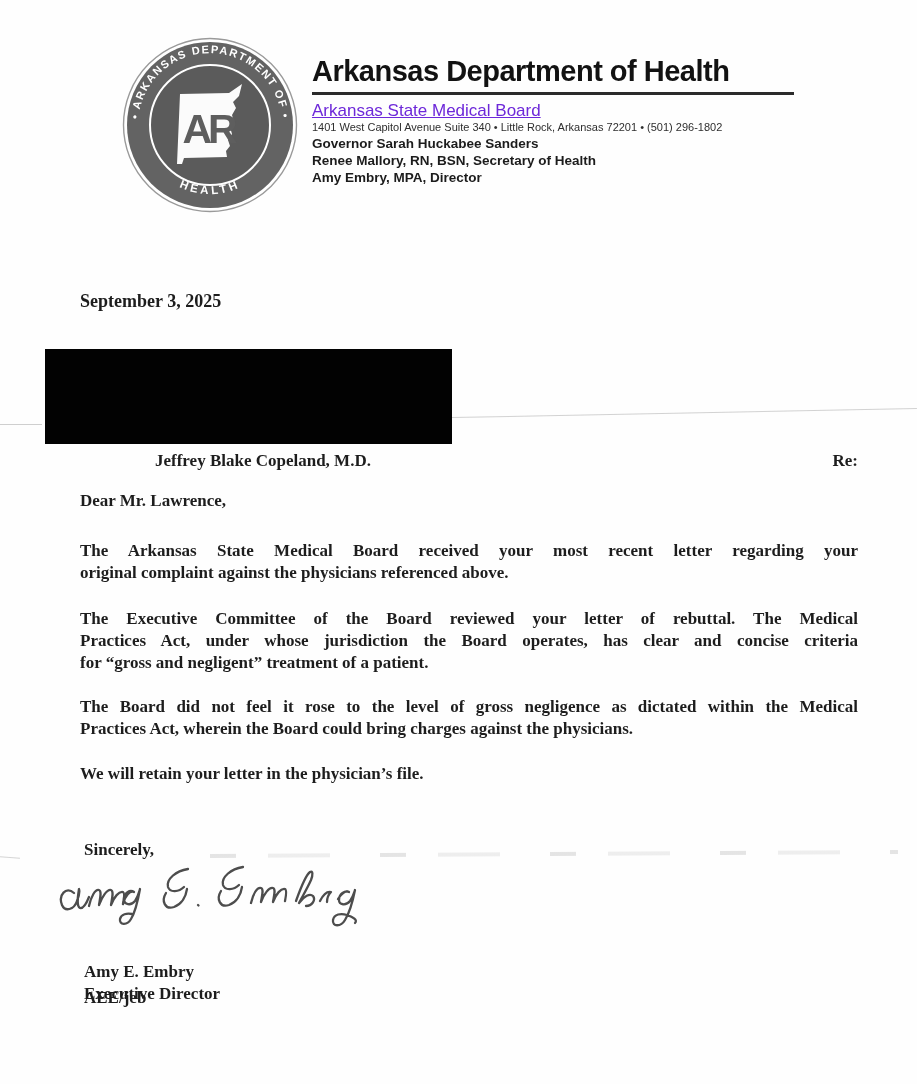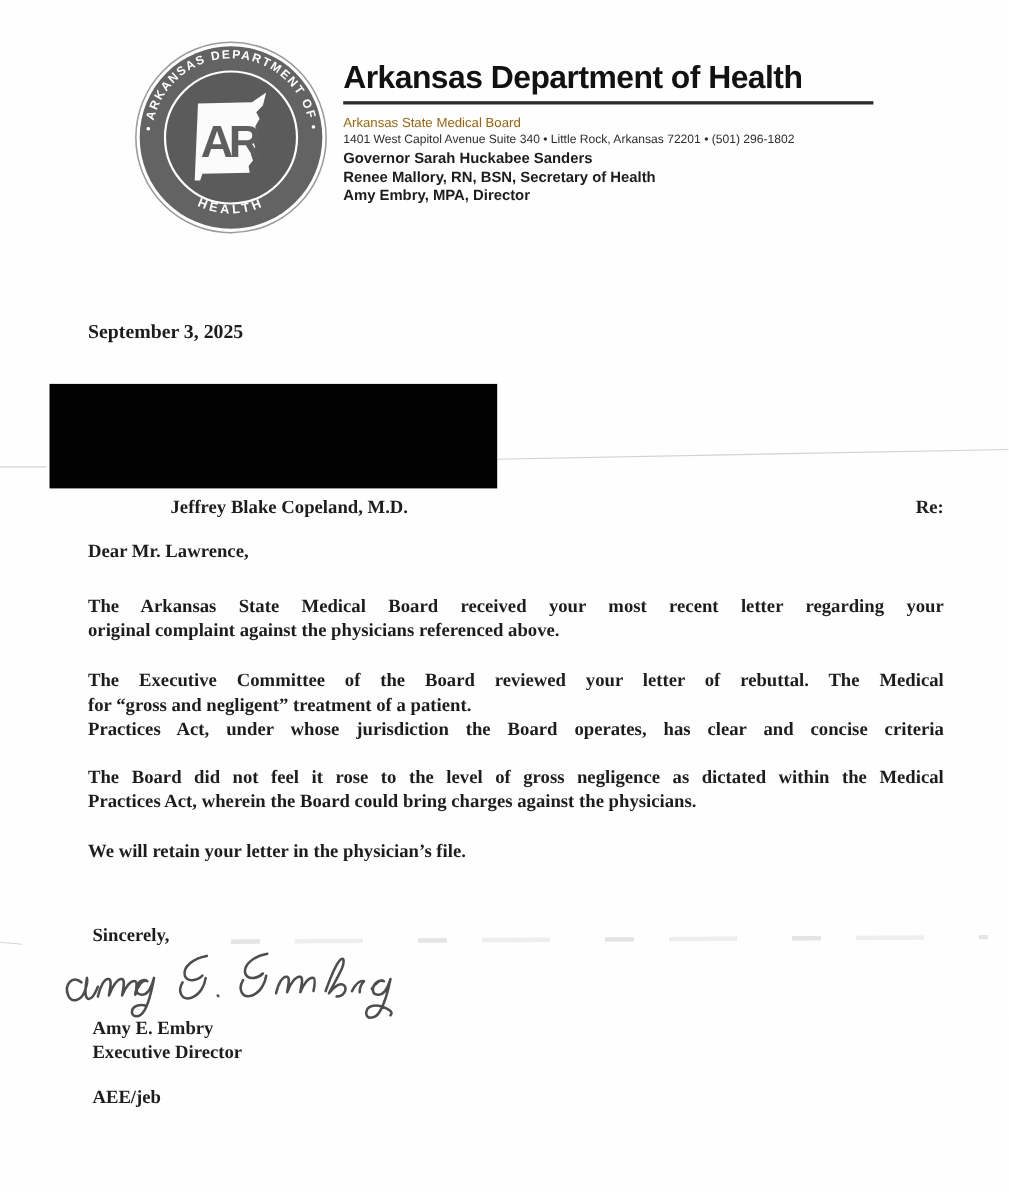--- a/index.html
+++ b/index.html
@@ -6,34 +6,34 @@
   .page{
     position:relative;width:917px;height:1084px;background:#fefefe;overflow:hidden;
     font-family:"Liberation Serif","DejaVu Serif",serif;color:#1d1d1d;
   }
   
   .seal{position:absolute;left:121px;top:36px;width:178px;height:178px;}
   .lh-text{position:absolute;left:312px;top:54px;width:482px;text-align:left;
     font-family:"Liberation Sans","DejaVu Sans",sans-serif;color:#1a1a1a;}
   .lh-title{font-size:29px;font-weight:700;letter-spacing:-0.5px;color:#121212;line-height:34px;}
   .lh-rule{height:2.5px;background:#2b2b2b;margin:4px 0 8px 0;}
-  .lh-board{font-size:12px;font-weight:400;color:#a16207;line-height:16.5px;}
+  .lh-board{font-size:17px;font-weight:400;color:#6d28d9;line-height:16.5px;text-decoration:underline;}
   .lh-addr{font-size:11px;font-weight:400;color:#2e2e2e;line-height:16px;}
   .lh-bold{font-size:13.5px;font-weight:700;color:#1c1c1c;line-height:17px;}
   
   .bodyline{position:absolute;left:80px;width:778px;font-size:17px;font-weight:700;line-height:21.8px;}
   .date{top:291px;}
   .re{top:450px;text-align:right;}
   .re .re-val{position:absolute;left:75px;top:0;}
   .salutation{top:490px;}
   .para{position:absolute;left:80px;width:778px;font-size:17px;font-weight:700;line-height:21.8px;}
   .jline{text-align:justify;text-align-last:left;}
   .jline.just{text-align-last:justify;}
   .closing{top:839px;left:84px;}
-  .sig-block{top:924px;left:84px;}
+  .sig-block{top:961px;left:84px;}
   .initials{top:987px;left:84px;}
   
   .redaction{position:absolute;left:45px;top:349px;width:407px;height:95px;background:#020202;}
   .crease{position:absolute;height:1px;background:#c3c3c3;}
   .crease-right{left:452px;top:417px;width:465px;transform:rotate(-1.1deg);transform-origin:left center;opacity:.75;}
   .crease-left{left:0;top:424px;width:42px;opacity:.8;}
   .crease-sin{left:0;top:857px;width:20px;transform:rotate(5deg);opacity:.7;}
   .smudge{position:absolute;left:210px;top:852px;width:688px;height:4px;opacity:.55;
     transform:rotate(-0.35deg);
     background:repeating-linear-gradient(90deg,
@@ -87,22 +87,22 @@
 
   <div class="bodyline salutation">Dear Mr. Lawrence,</div>
 
   <div class="para" style="top:540px">
     <div class="jline just">The Arkansas State Medical Board received your most recent letter regarding your</div>
     <div class="jline">original complaint against the physicians referenced above.</div>
   </div>
 
   <div class="para" style="top:608px">
     <div class="jline just">The Executive Committee of the Board reviewed your letter of rebuttal. The Medical</div>
+    <div class="jline just">Practices Act, under whose jurisdiction the Board operates, has clear and concise criteria</div>
     <div class="jline">for “gross and negligent” treatment of a patient.</div>
-    <div class="jline just">Practices Act, under whose jurisdiction the Board operates, has clear and concise criteria</div>
   </div>
 
   <div class="para" style="top:696px">
     <div class="jline just">The Board did not feel it rose to the level of gross negligence as dictated within the Medical</div>
     <div class="jline">Practices Act, wherein the Board could bring charges against the physicians.</div>
   </div>
 
   <div class="para" style="top:763px">
     <div class="jline">We will retain your letter in the physician’s file.</div>
   </div>

